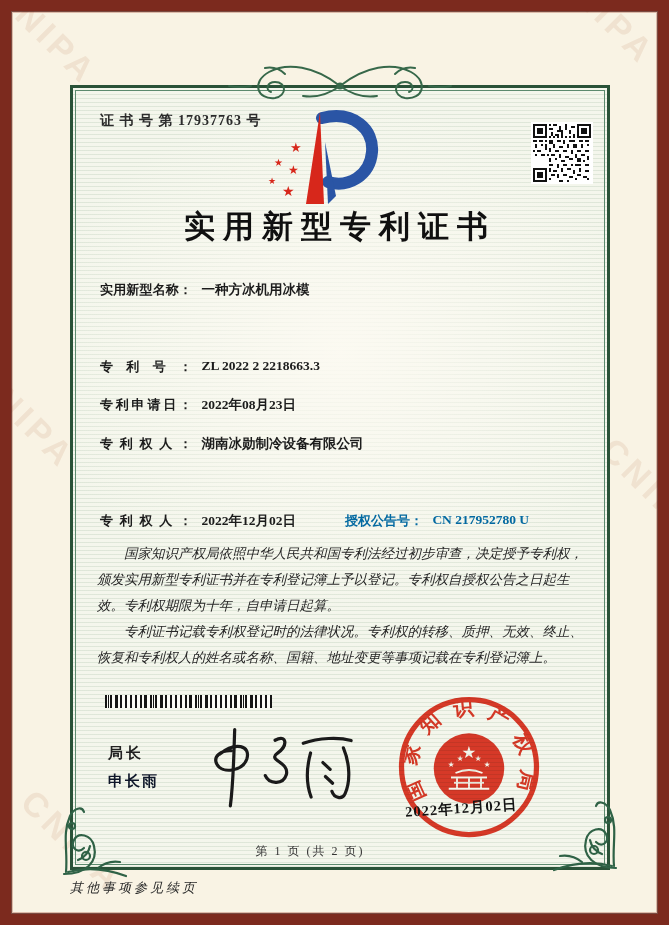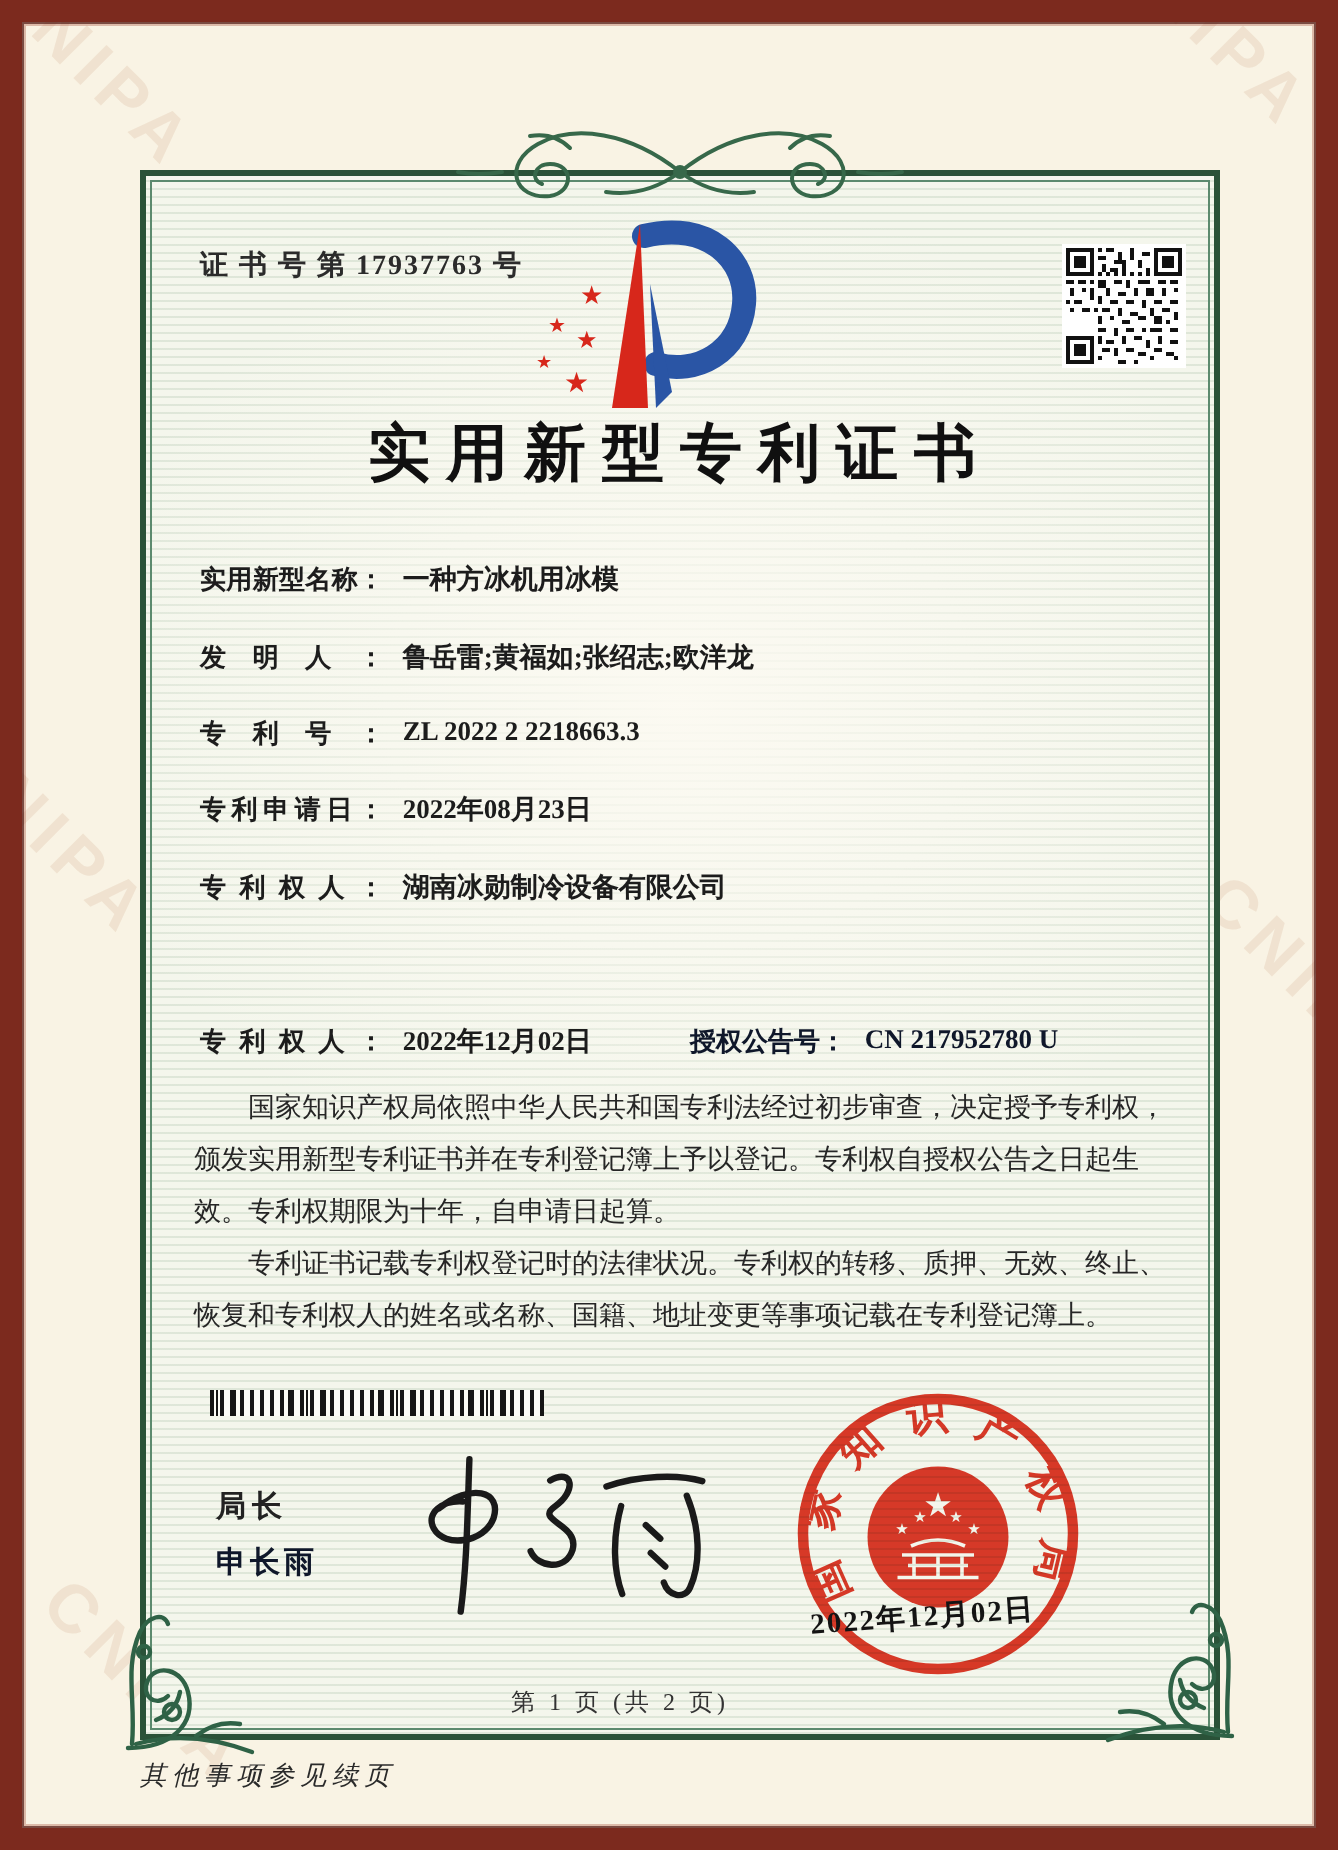--- a/index.html
+++ b/index.html
@@ -32,32 +32,32 @@
       radial-gradient(ellipse 430px 360px at 50% 34%, rgba(252,250,242,.95), rgba(252,250,242,0) 72%),
       repeating-linear-gradient(0deg, rgba(110,150,115,.16) 0 1px, rgba(110,150,115,0) 1px 4px),
       #f4f6ec;
     z-index:2;
   }
   .cert::before{
     content:"";position:absolute;inset:2px;border:1px solid #5c8a6e;pointer-events:none;
   }
   .orn{position:absolute;z-index:3;pointer-events:none;}
   .abs{position:absolute;z-index:5;}
-  .certno{left:100px;top:124px;font-size:14px;font-weight:700;color:#2b2b2b;letter-spacing:1px;}
+  .certno{left:100px;top:112px;font-size:14px;font-weight:700;color:#2b2b2b;letter-spacing:1px;}
   .title{left:70px;top:206px;width:540px;text-align:center;font-size:31px;font-weight:700;
          letter-spacing:8px;color:#101010;}
   .row{left:100px;width:505px;font-size:13.5px;color:#1c1c1c;}
   .lab{display:inline-block;width:92px;font-size:13px;font-weight:700;
        text-align:justify;text-align-last:justify;vertical-align:top;}
   .val{display:inline-block;margin-left:6px;font-weight:700;vertical-align:top;}
   .val-wrap{width:345px;line-height:1.55;}
-  .grant-right{left:345px;font-size:13.5px;color:#0f172a;}
+  .grant-right{left:345px;font-size:13.5px;color:#0369a1;}
   .grant-right .lab2{font-size:13px;font-weight:700;}
   .paras{left:97px;top:541px;width:494px;font-size:13.5px;line-height:1.92;color:#262626;
-         }
+         font-style:italic;}
   .paras p{margin:0;text-indent:2em;}
   .barcode{left:105px;top:695px;width:167px;height:13px;background-color:#fbfbf6;
     background-image:
       repeating-linear-gradient(90deg,#151515 0 2px,transparent 2px 5px),
       repeating-linear-gradient(90deg,transparent 0 3px,#151515 3px 4px,transparent 4px 9px);}
   .signer-title{left:108px;top:744px;font:700 15px "Liberation Sans","DejaVu Sans",sans-serif;color:#222;letter-spacing:3px;}
   .signer-name{left:108px;top:772px;font:700 15px "Liberation Sans","DejaVu Sans",sans-serif;color:#0f172a;letter-spacing:2px;}
   .sig{left:192px;top:718px;}
   .seal{left:394px;top:692px;width:150px;height:150px;mix-blend-mode:multiply;opacity:.95;z-index:6;}
   .seal-date{left:405px;top:798px;width:140px;font-size:14.5px;font-weight:700;color:#141414;
@@ -162,24 +162,20 @@
                M21 27h1v1h-1z M27 27h1v1h-1z"></path>
     </g>
   </svg>
 
   <div class="abs row" style="top:281px">
     <span class="lab">实用新型名称：</span>
     <span class="val">一种方冰机用冰模</span>
   </div>
 
   <div class="abs title">实用新型专利证书</div>
-  <div class="abs row" style="top:320px">
-    <span class="lab">发明人：</span>
-    <span class="val">鲁岳雷;黄福如;张绍志;欧洋龙</span>
-  </div>
   <div class="abs row" style="top:358px">
     <span class="lab">专利号：</span>
     <span class="val">ZL 2022 2 2218663.3</span>
   </div>
   <div class="abs row" style="top:396px">
     <span class="lab">专利申请日：</span>
     <span class="val">2022年08月23日</span>
   </div>
   <div class="abs row" style="top:435px">
     <span class="lab">专利权人：</span>

